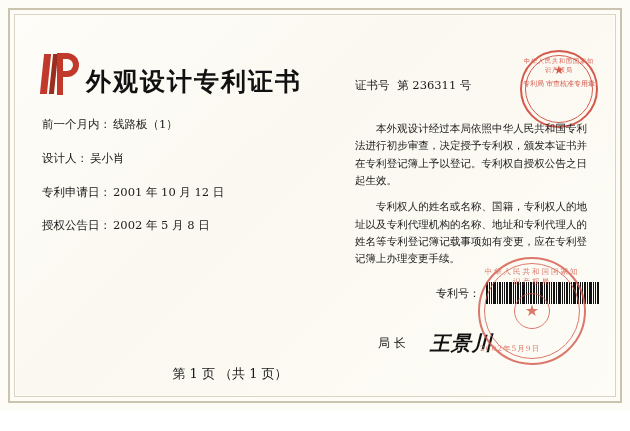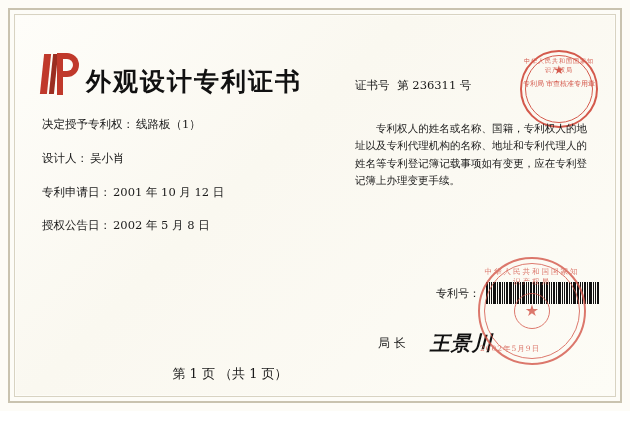--- a/index.html
+++ b/index.html
@@ -303,21 +303,21 @@
       <div class="bar b1"></div>
       <div class="bar b2"></div>
       <div class="tail"></div>
       <div class="p"></div>
     </div>
     <div class="main-title">外观设计专利证书</div>
   </div>
 
   <div class="left-col">
     <div class="info-line">
-      <span class="label">决定授予专利权：</span><span class="value">线路板（1）</span>
+      <span class="label">前一个月内：</span><span class="value">线路板（1）</span>
     </div>
     <div class="info-line">
       <span class="label">设计人：</span><span class="value">吴小肖</span>
     </div>
     <div class="info-line">
       <span class="label">专利申请日：</span><span class="value">2001 年 10 月 12 日</span>
     </div>
     <div class="info-line">
       <span class="label">授权公告日：</span><span class="value">2002 年 5 月 8 日</span>
     </div>
@@ -330,20 +330,21 @@
 
   <div class="seal-round">
     <div class="ring"></div>
     <div class="arc-text">中华人民共和国国家知识产权局</div>
     <div class="star">★</div>
     <div class="seal-mid">专利局
 审查核准专用章</div>
   </div>
 
   <div class="body-col">
+    <p>本外观设计经过本局依照中华人民共和国专利法进行初步审查，决定授予专利权，颁发本证书并在专利登记簿上予以登记。专利权自授权公告之日起生效。</p>
     <p>专利权人的姓名或名称、国籍，专利权人的地址以及专利代理机构的名称、地址和专利代理人的姓名等专利登记簿记载事项如有变更，应在专利登记簿上办理变更手续。</p>
   </div>
 
   <div class="patent-no-row">
     <span class="pn-label">专利号：</span>
     <span class="barcode" id="barcode">
         <i style="width: 2px;"></i>
         <i style="width: 1px;"></i>
         <i style="width: 1px;"></i>
         <i style="width: 3px;"></i>

